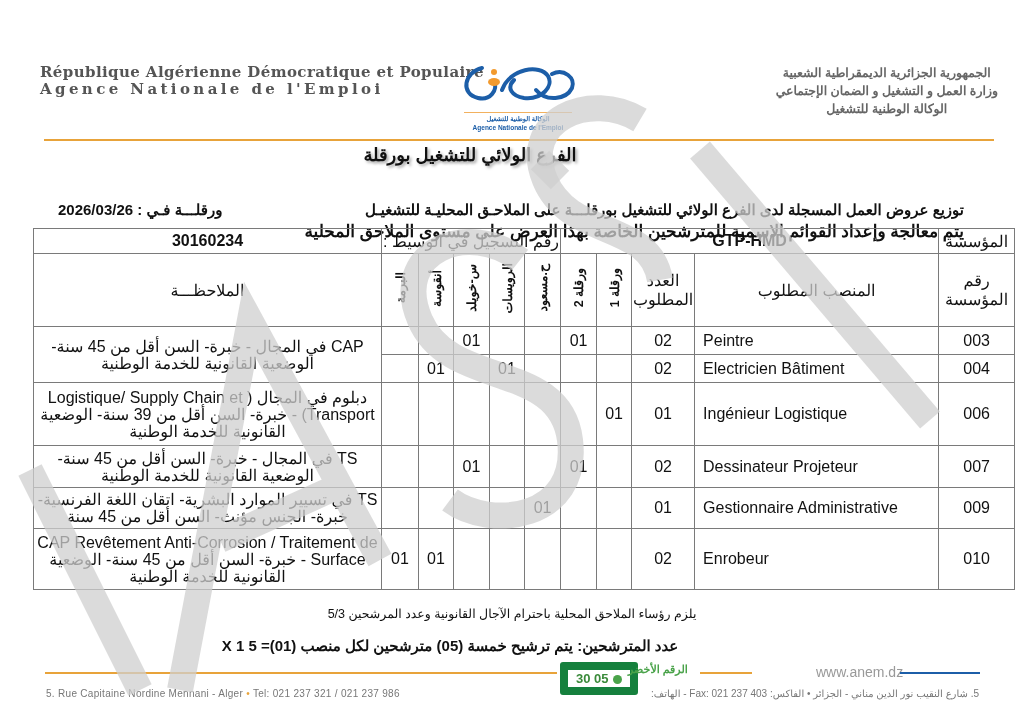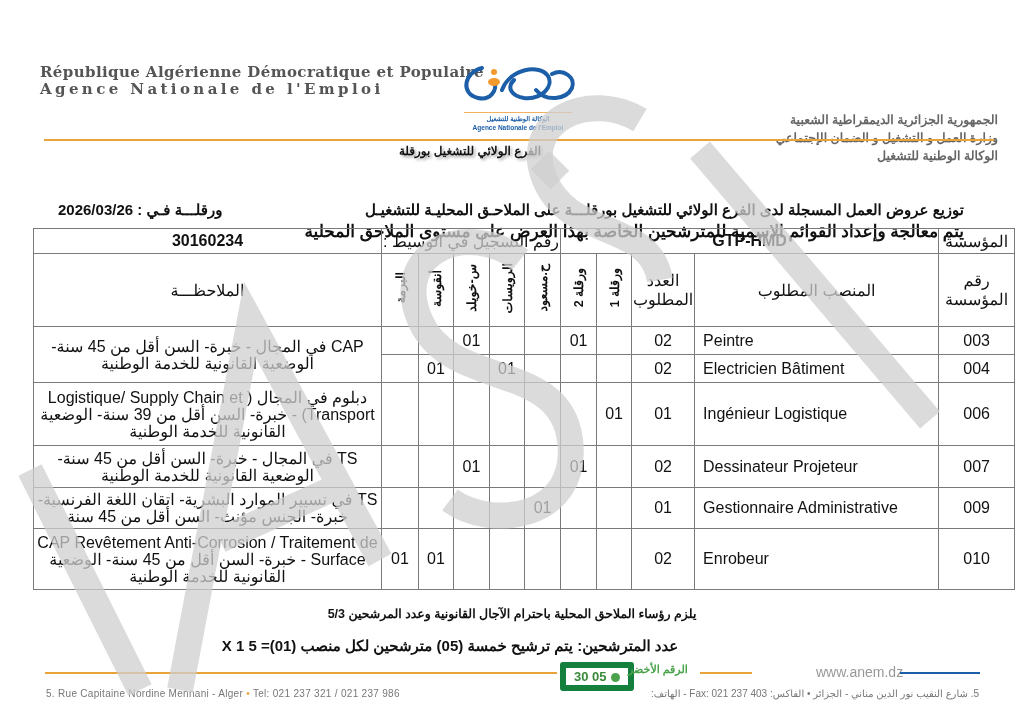--- a/index.html
+++ b/index.html
@@ -1,43 +1,43 @@
 <!DOCTYPE html>
 <html><head>
 <meta charset="utf-8">
 <style>
   html, body { margin:0; padding:0; background:#ffffff; }
   body { width:1024px; height:719px; position:relative; overflow:hidden; font-family:"Liberation Sans", sans-serif; color:#111; }
   .abs { position:absolute; }
   .hdr-fr { left:40px; top:64px; font-family:"DejaVu Serif", serif; font-weight:bold; font-size:15px; color:#555; line-height:17px; letter-spacing:0.4px; }
   .hdr-fr .l3 { letter-spacing:3.4px; }
-  .hdr-ar { right:26px; top:64px; font-weight:bold; font-size:12.5px; color:#666; line-height:18px; text-align:right; direction:rtl; letter-spacing:0.3px;margin-top:47px; }
+  .hdr-ar { right:26px; top:64px; font-weight:bold; font-size:12.5px; color:#666; line-height:18px; text-align:center; direction:rtl; letter-spacing:0.3px; }
   .hdr-ar .l1 { letter-spacing:1.8px; }
   .hdr-ar .l2 { letter-spacing:1.6px; }
   .hdr-ar .l3 { letter-spacing:6px; }
   .logo { left:454px; top:60px; width:128px; height:76px; }
   .logo-text { position:absolute; left:0; width:128px; text-align:center; font-size:6.5px; color:#1c5ea8; font-weight:bold; }
   .hr-orange { left:44px; top:139px; width:950px; height:2px; background:#e8a33a; }
-  .branch-title { left:0; width:940px; top:144px; text-align:center; font-size:12px; font-weight:bold; direction:rtl; text-shadow:2px 2px 3px #aaa; }
+  .branch-title { left:0; width:940px; top:144px; text-align:center; font-size:18px; font-weight:bold; direction:rtl; text-shadow:2px 2px 3px #aaa; }
   .dist-title { right:60px; top:201px; font-size:15px; font-weight:bold; direction:rtl; text-align:right; }
   .date-line { left:58px; top:201px; font-size:15px; font-weight:bold; direction:rtl; }
   .sub-line { right:60px; top:221px; font-size:17px; font-weight:bold; direction:rtl; text-align:right; }
 
   table.offers { position:absolute; left:33px; top:228px; border-collapse:collapse; table-layout:fixed; width:981px; direction:ltr; }
   table.offers td { border:1px solid #7a7a7a; padding:0; text-align:center; vertical-align:middle; font-size:16px; }
   .vtext { writing-mode:vertical-rl; transform:rotate(180deg); font-size:12.5px; font-weight:bold; direction:rtl; white-space:nowrap; display:inline-block; }
   .hcell { font-size:13px; font-weight:normal; direction:rtl; }
   .note { direction:rtl; font-size:14.5px; line-height:17px; padding:0 6px; }
   .poste { text-align:left !important; padding-left:8px !important; font-size:16px; }
   .bold16 { font-weight:bold; font-size:15.5px; }
 
-  .footer1 { left:0; width:1024px; top:606px; text-align:center; font-size:12.5px; font-weight:bold; direction:rtl; }
+  .footer1 { left:0; width:1024px; top:606px; text-align:center; font-size:12.5px; font-weight:normal; direction:rtl; }
   .footer2 { left:0; width:900px; top:637px; text-align:center; font-size:15px; font-weight:bold; direction:rtl; }
   .fline-or1 { left:45px; top:672px; width:512px; height:2px; background:#e8a33a; }
-  .green-box { left:560px; top:662px; width:62px; height:17px; border:6px solid #15803d; border-radius:3px; color:#3a8a3a; font-weight:bold; font-size:13px; text-align:center; line-height:17px; }
+  .green-box { left:560px; top:662px; width:62px; height:17px; border:8px solid #15803d; border-radius:3px; color:#3a8a3a; font-weight:bold; font-size:13px; text-align:center; line-height:17px; }
   .green-label { left:628px; top:663px; color:#4aa34a; font-weight:bold; font-size:11px; direction:rtl; }
   .fline-or2 { left:700px; top:672px; width:52px; height:2px; background:#e8a33a; }
   .web { left:816px; top:664px; font-size:14px; color:#999; }
   .fline-blue { left:900px; top:672px; width:80px; height:2px; background:#1c5ea8; }
   .addr-fr { left:46px; top:688px; font-size:10px; color:#777; letter-spacing:0.3px; white-space:nowrap; }
   .addr-fr .dot { color:#e8a33a; }
   .addr-ar { right:45px; top:688px; font-size:10px; color:#777; direction:rtl; white-space:nowrap; }
   .watermark { left:0; top:0; width:1024px; height:719px; pointer-events:none; }
 </style>
 </head>

